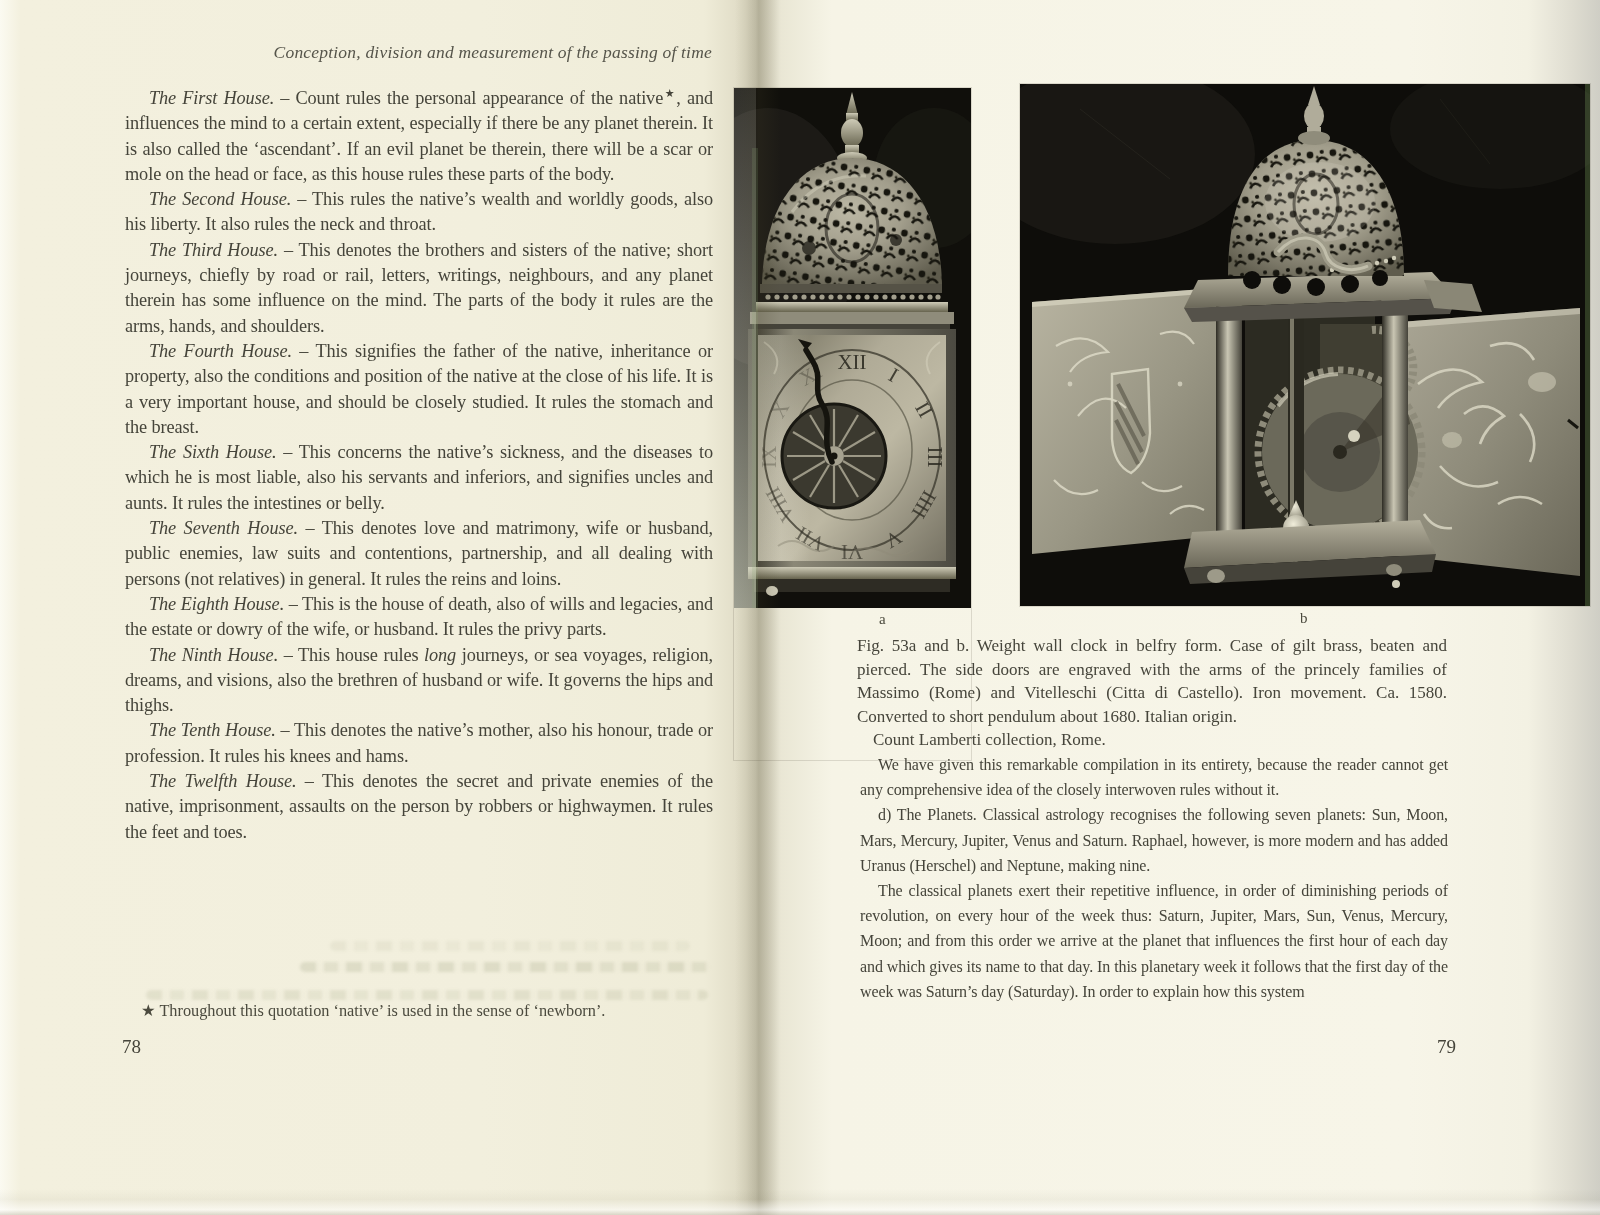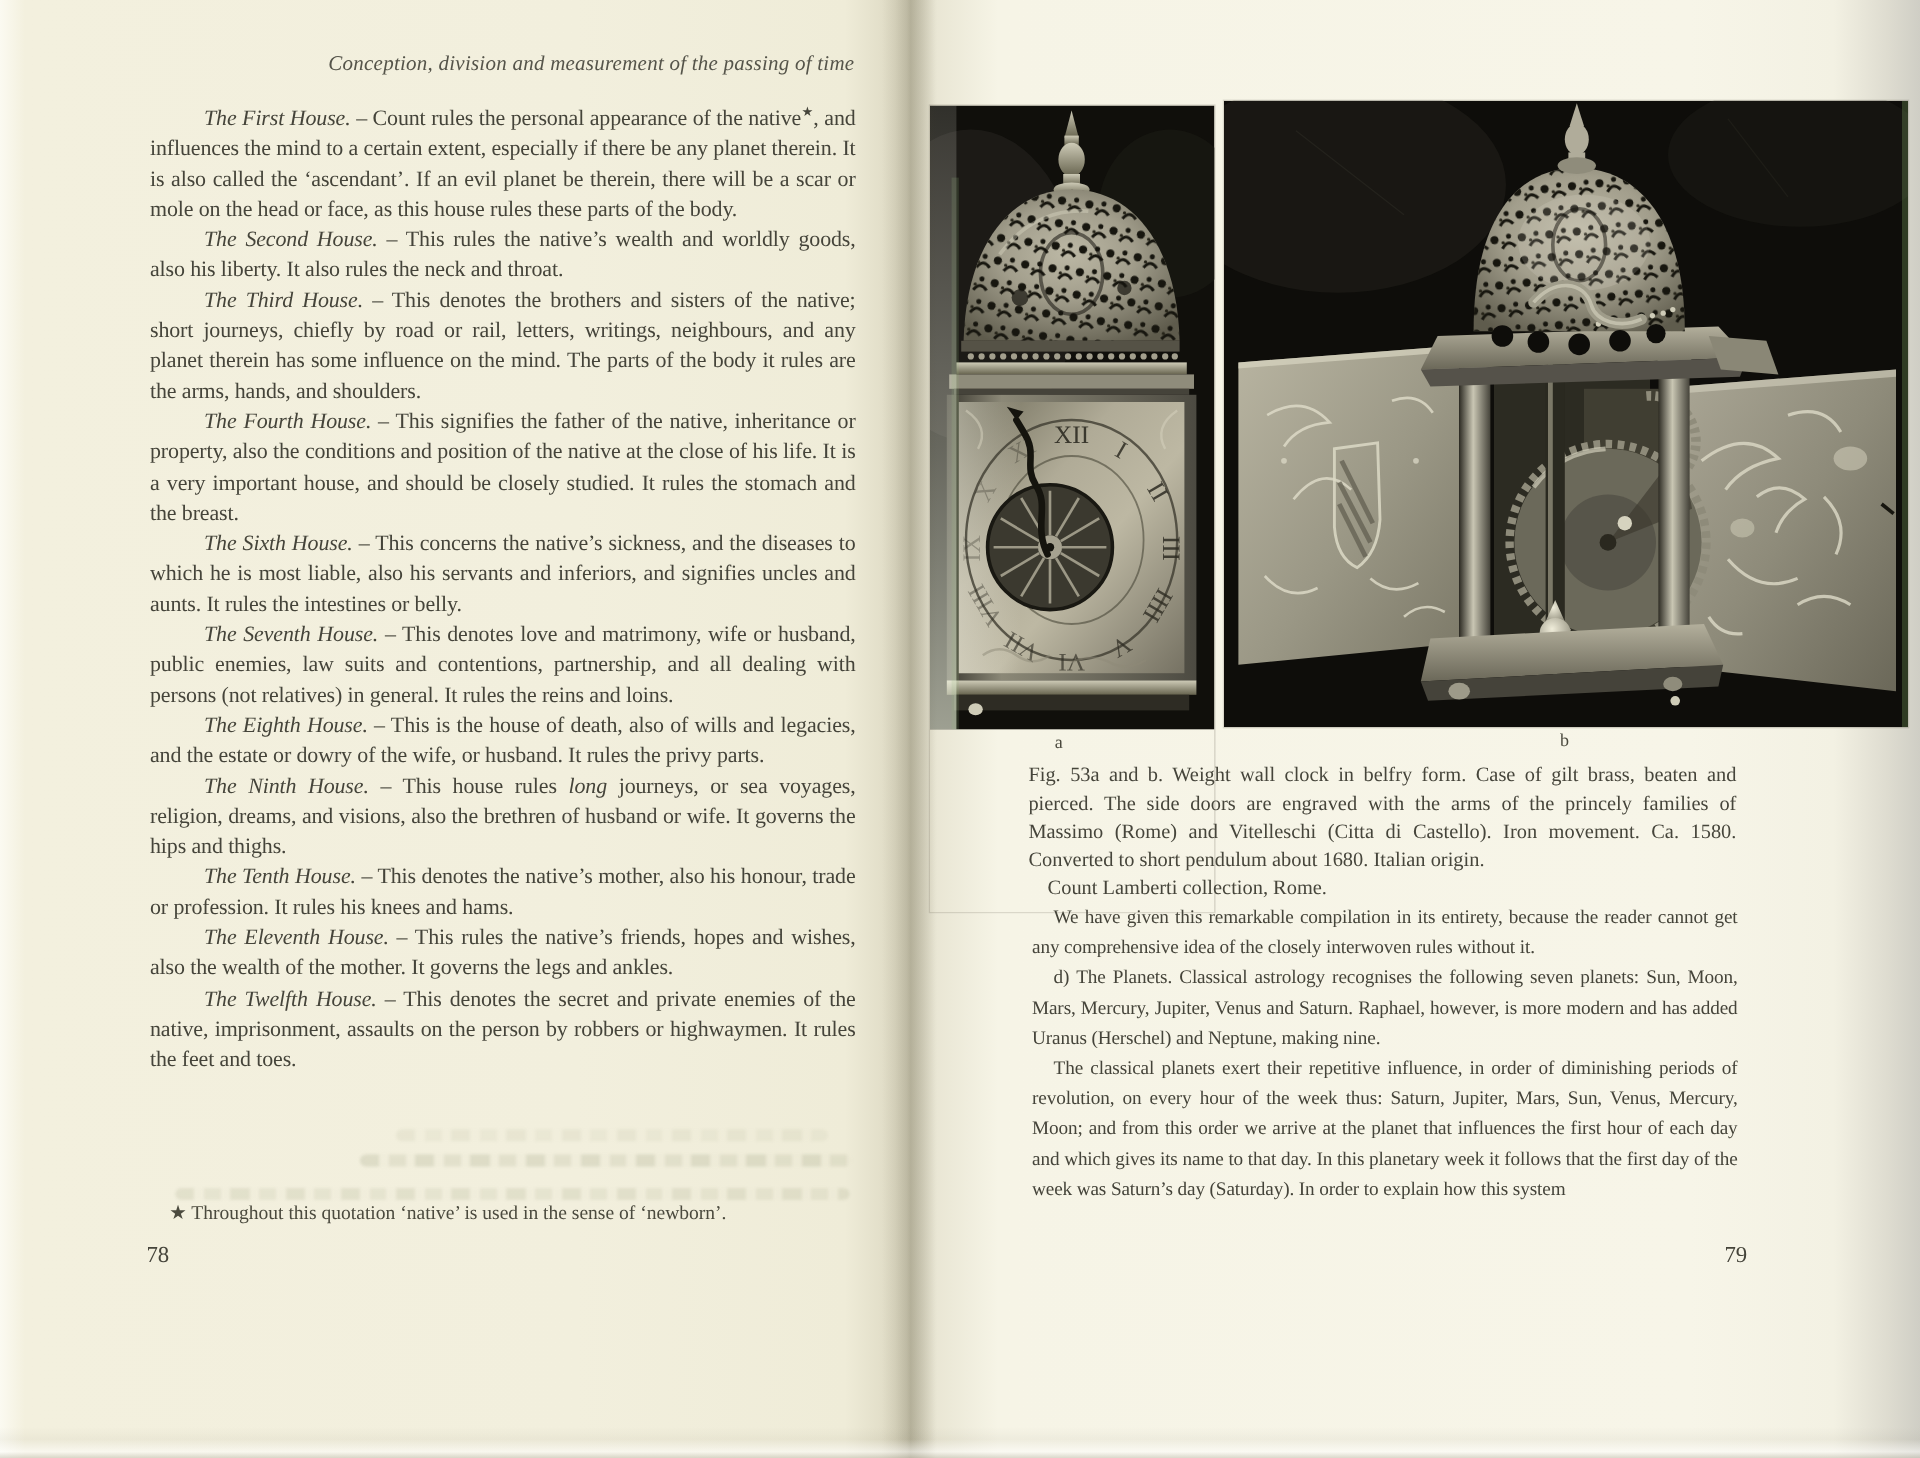--- a/index.html
+++ b/index.html
@@ -31,31 +31,31 @@
     position:absolute;left:120px;top:42px;width:592px;
     text-align:right;font-style:italic;font-size:17.5px;color:#55544a;
     letter-spacing:0.2px;
   }
   .body-left{
     position:absolute;left:125px;top:86px;width:588px;
     font-size:18.3px;line-height:25.3px;text-align:justify;
     letter-spacing:-0.1px;color:#45443a;
   }
   .body-left p, .body-right p{margin:0;text-indent:24px;}
-  .lead{font-style:italic;margin-left:21px;}
+  .lead{font-style:italic;}
   sup{font-size:11px;line-height:0;}
   .footnote{
     position:absolute;left:127px;top:1001px;width:586px;
     font-size:16.3px;color:#4b4a3e;text-indent:14px;
   }
   .pageno{position:absolute;font-size:19px;color:#45443a;}
   .pageno-left{left:122px;top:1036px;}
   .pageno-right{left:1412px;top:1036px;width:44px;text-align:right;}
   .photo{position:absolute;box-shadow:0 0 0 1px rgba(60,55,40,0.15);}
-  .photo-a{left:775px;top:88px;width:237px;height:672px;}
+  .photo-a{left:734px;top:88px;width:237px;height:672px;}
   .photo-b{left:1020px;top:84px;width:570px;height:522px;}
   .photo-label{position:absolute;font-size:15px;color:#4b4a3e;}
   .label-a{left:879px;top:611px;}
   .label-b{left:1300px;top:610px;}
   .fig-caption{
     position:absolute;left:857px;top:634px;width:590px;
     font-size:17px;line-height:23.6px;text-align:justify;color:#46453b;
   }
   .fig-caption .credit{display:block;text-indent:16px;}
   .body-right{
@@ -85,21 +85,20 @@
   <div class="body-left">
     <p><i class="lead">The First House.</i><span> – Count rules the personal appearance of the native</span><i></i><sup>★</sup><span>, and influences the mind to a certain extent, especially if there be any planet therein. It is also called the ‘ascendant’. If an evil planet be therein, there will be a scar or mole on the head or face, as this house rules these parts of the body.</span></p>
     <p><i class="lead">The Second House.</i><span> – This rules the native’s wealth and worldly goods, also his liberty. It also rules the neck and throat.</span></p>
     <p><i class="lead">The Third House.</i><span> – This denotes the brothers and sisters of the native; short journeys, chiefly by road or rail, letters, writings, neighbours, and any planet therein has some influence on the mind. The parts of the body it rules are the arms, hands, and shoulders.</span></p>
     <p><i class="lead">The Fourth House.</i><span> – This signifies the father of the native, inheritance or property, also the conditions and position of the native at the close of his life. It is a very important house, and should be closely studied. It rules the stomach and the breast.</span></p>
     <p><i class="lead">The Sixth House.</i><span> – This concerns the native’s sickness, and the diseases to which he is most liable, also his servants and inferiors, and signifies uncles and aunts. It rules the intestines or belly.</span></p>
     <p><i class="lead">The Seventh House.</i><span> – This denotes love and matrimony, wife or husband, public enemies, law suits and contentions, partnership, and all dealing with persons (not relatives) in general. It rules the reins and loins.</span></p>
     <p><i class="lead">The Eighth House.</i><span> – This is the house of death, also of wills and legacies, and the estate or dowry of the wife, or husband. It rules the privy parts.</span></p>
     <p><i class="lead">The Ninth House.</i><span> – This house rules </span><i>long</i><span> journeys, or sea voyages, religion, dreams, and visions, also the brethren of husband or wife. It governs the hips and thighs.</span></p>
     <p><i class="lead">The Tenth House.</i><span> – This denotes the native’s mother, also his honour, trade or profession. It rules his knees and hams.</span></p>
-    <p><i class="lead">The Eleventh House.</i><span> – This rules the native’s friends, hopes and wishes, also the wealth of the mother. It governs the legs and ankles.</span></p>
     <p><i class="lead">The Twelfth House.</i><span> – This denotes the secret and private enemies of the native, imprisonment, assaults on the person by robbers or highwaymen. It rules the feet and toes.</span></p>
   </div>
 
   <div class="ghost ghost3"></div>
   <div class="ghost ghost1"></div>
   <div class="ghost ghost2"></div>
 
   <div class="footnote"><span>★</span><span> Throughout this quotation ‘native’ is used in the sense of ‘newborn’.</span></div>
 
   <div class="pageno pageno-left">78</div>

